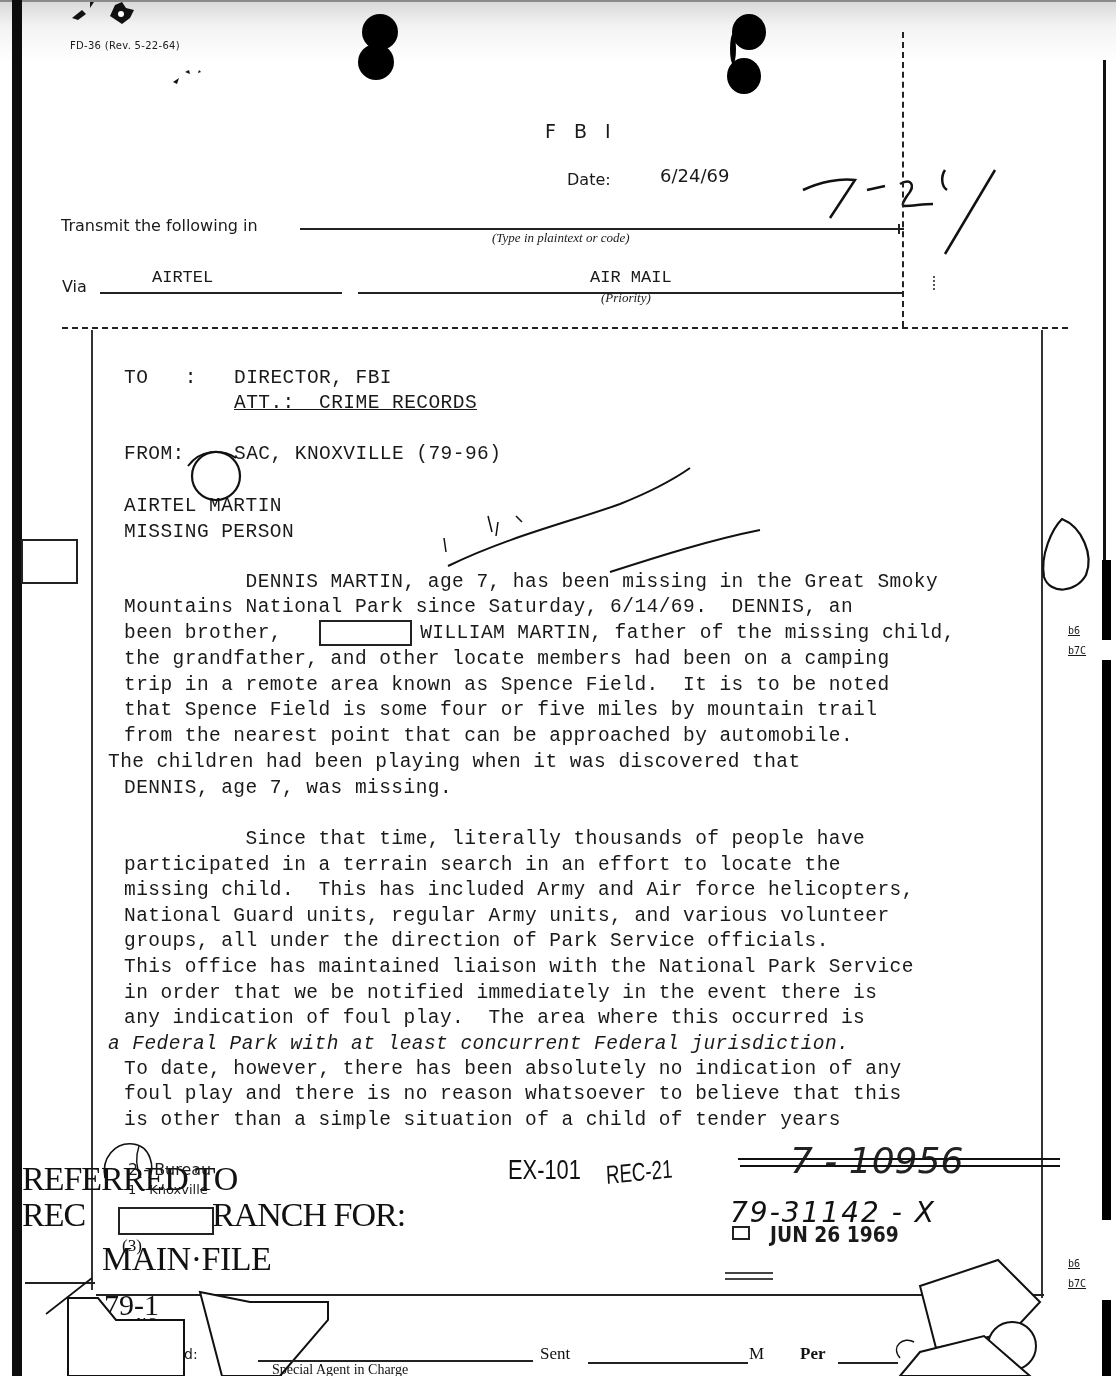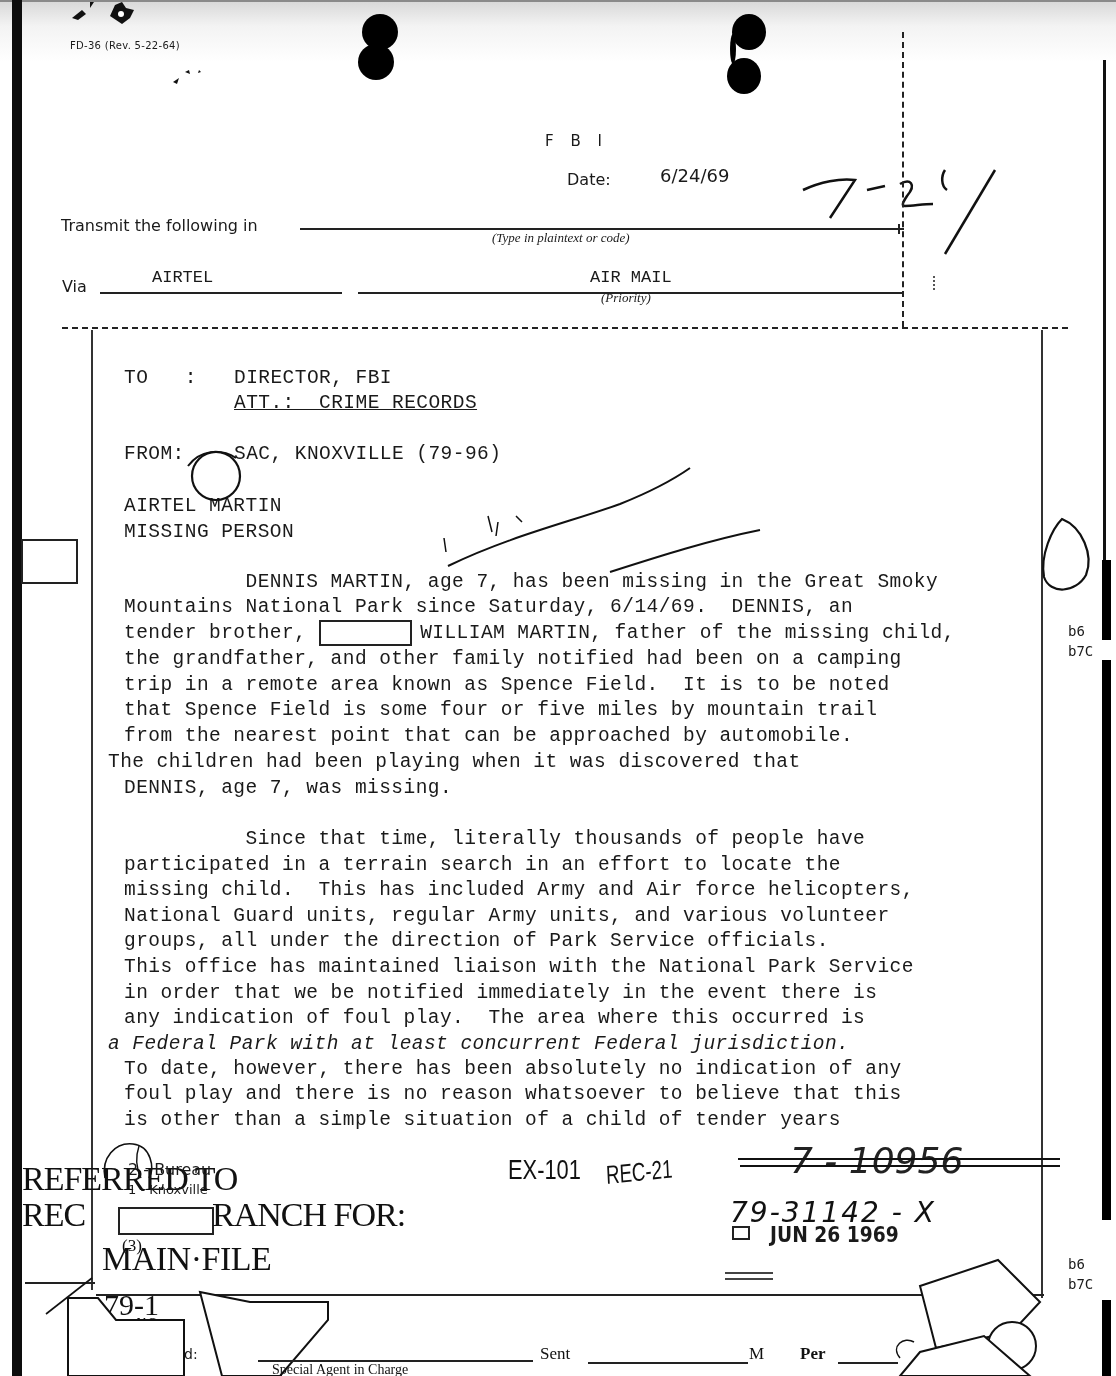--- a/index.html
+++ b/index.html
@@ -18,21 +18,21 @@
   .right-edge-line { left: 1103px; top: 60px; width: 3px; height: 560px; background: #111; }
   .right-bar-1 { left: 1102px; top: 560px; width: 9px; height: 80px; background: #000; }
   .right-bar-2 { left: 1102px; top: 660px; width: 9px; height: 560px; background: #000; }
   .right-bar-4 { left: 1102px; top: 1300px; width: 9px; height: 76px; background: #000; }
 
   .form-no { left: 70px; top: 40px; font-family: "DejaVu Sans", sans-serif; font-size: 10px; font-weight: normal; letter-spacing: 0.3px; }
   .hole { background: #000; border-radius: 50%; }
 
   .sans { font-family: "DejaVu Sans", "Liberation Sans", sans-serif; }
   .serif-it { font-family: "Liberation Serif", serif; font-style: italic; }
-  .fbi { left: 545px; top: 132px; font-size: 15px; letter-spacing: 6px; }
+  .fbi { left: 545px; top: 120px; font-size: 19px; letter-spacing: 6px; }
   .date-label { left: 567px; top: 170px; font-size: 16px; }
   .date-value { left: 660px; top: 165px; font-size: 18px; }
   .transmit { left: 61px; top: 216px; font-size: 16px; }
   .line { background: #222; height: 1.5px; }
   .hint { font-size: 13px; }
   .via-label { left: 62px; top: 277px; font-size: 16px; }
   .mono-field { font-family: "Liberation Mono", monospace; font-size: 17px; }
 
   .dash-h { border-top: 2px dashed #222; height: 0; }
   .dash-v { border-left: 2px dashed #222; width: 0; }
@@ -41,21 +41,21 @@
   .body-text {
     font-family: "Liberation Mono", "DejaVu Sans Mono", monospace;
     font-size: 19.5px; line-height: 25.6px; white-space: pre; color: #1a1a1a;
     letter-spacing: 0.45px;
   }
   .u { text-decoration: underline; }
   .redact-box { border: 2px solid #222; background: #fff; }
 
   .handwriting { font-family: "DejaVu Sans", sans-serif; color: #111; }
   .stamp { font-family: "Liberation Serif", "DejaVu Serif", serif; color: #111; }
-  .exemption { font-family: "DejaVu Sans Mono", monospace; font-size: 14px; line-height: 20px; }
+  .exemption { font-family: "DejaVu Sans Mono", monospace; font-size: 10px; line-height: 20px; text-decoration: underline; }
 </style>
 </head>
 <body>
 
 <div class="abs topbar"></div>
 <div class="abs left-edge"></div>
 <div class="abs right-edge-line"></div>
 <div class="abs right-bar-1"></div>
 <div class="abs right-bar-2"></div>
 <div class="abs right-bar-4"></div>
@@ -132,24 +132,24 @@
   <path d="M190 112 C 240 96, 290 80, 340 70" stroke="#111" stroke-width="2" fill="none"></path>
   <path d="M24 78 L 26 92 M 68 56 L 72 72 M 78 62 L 76 76 M 96 56 L 102 62" stroke="#111" stroke-width="1.5" fill="none"></path>
 </svg>
 
 <svg class="abs" style="left:1036px;top:515px;" width="60" height="90">
   <path d="M26 4 C 16 14, 4 40, 8 62 C 14 80, 40 78, 50 60 C 58 40, 46 12, 26 4 Z" stroke="#111" stroke-width="2.2" fill="none"></path>
 </svg>
 
 <div class="abs body-text" style="left:124px;top:570px;">          DENNIS MARTIN, age 7, has been missing in the Great Smoky</div>
 <div class="abs body-text" style="left:124px;top:595px;">Mountains National Park since Saturday, 6/14/69.  DENNIS, an</div>
-<div class="abs body-text" style="left:124px;top:621px;">tender brother,</div>
+<div class="abs body-text" style="left:124px;top:621px;">been brother,</div>
 <div class="abs redact-box" style="left:319px;top:620px;width:89px;height:22px;"></div>
 <div class="abs body-text" style="left:408px;top:621px;"> WILLIAM MARTIN, father of the missing child,</div>
-<div class="abs body-text" style="left:124px;top:647px;">the grandfather, and other family notified had been on a camping</div>
+<div class="abs body-text" style="left:124px;top:647px;">the grandfather, and other locate members had been on a camping</div>
 <div class="abs body-text" style="left:124px;top:673px;">trip in a remote area known as Spence Field.  It is to be noted</div>
 <div class="abs body-text" style="left:124px;top:698px;">that Spence Field is some four or five miles by mountain trail</div>
 <div class="abs body-text" style="left:124px;top:724px;">from the nearest point that can be approached by automobile.</div>
 <div class="abs body-text" style="left:108px;top:750px;">The children had been playing when it was discovered that</div>
 <div class="abs body-text" style="left:124px;top:776px;">DENNIS, age 7, was missing.</div>
 
 <div class="abs exemption" style="left:1068px;top:621px;">b6</div>
 <div class="abs exemption" style="left:1068px;top:641px;">b7C</div>
 
 <div class="abs body-text" style="left:124px;top:827px;">          Since that time, literally thousands of people have</div>

